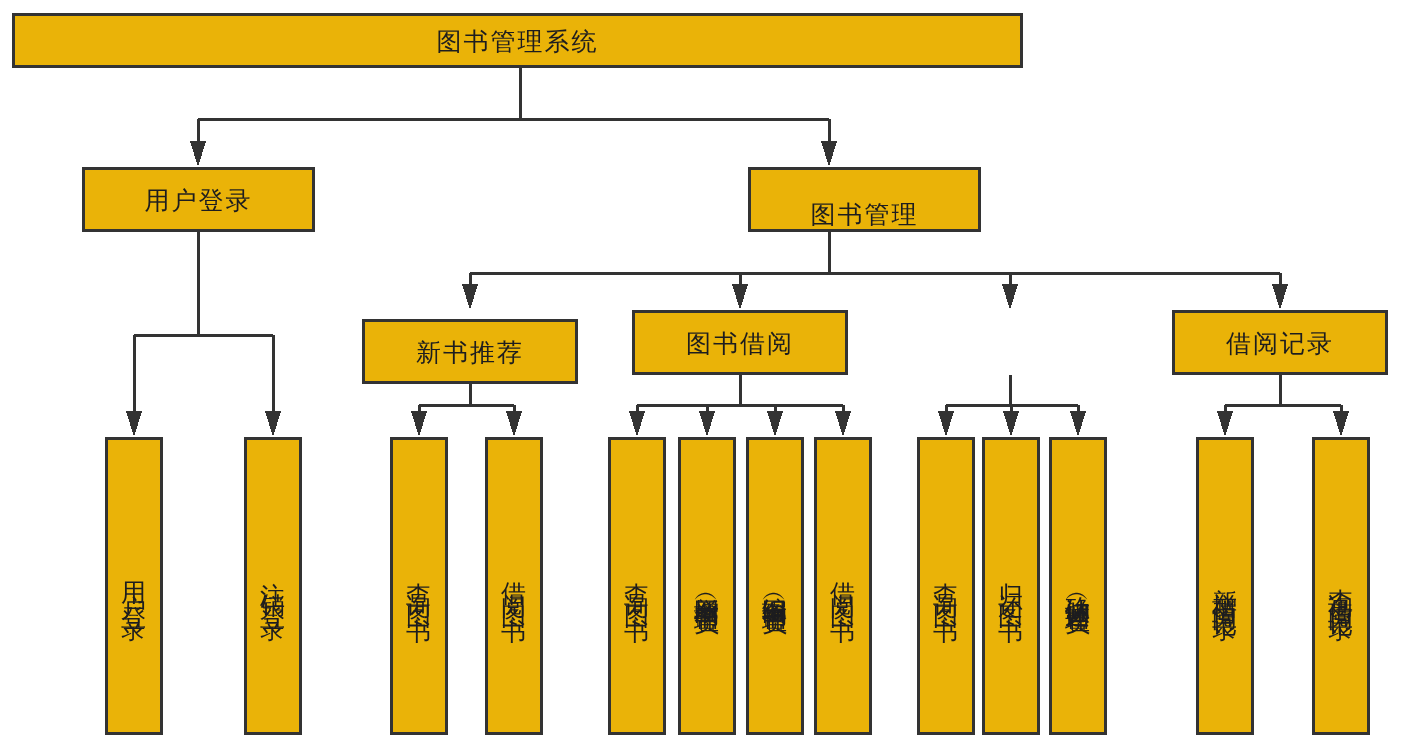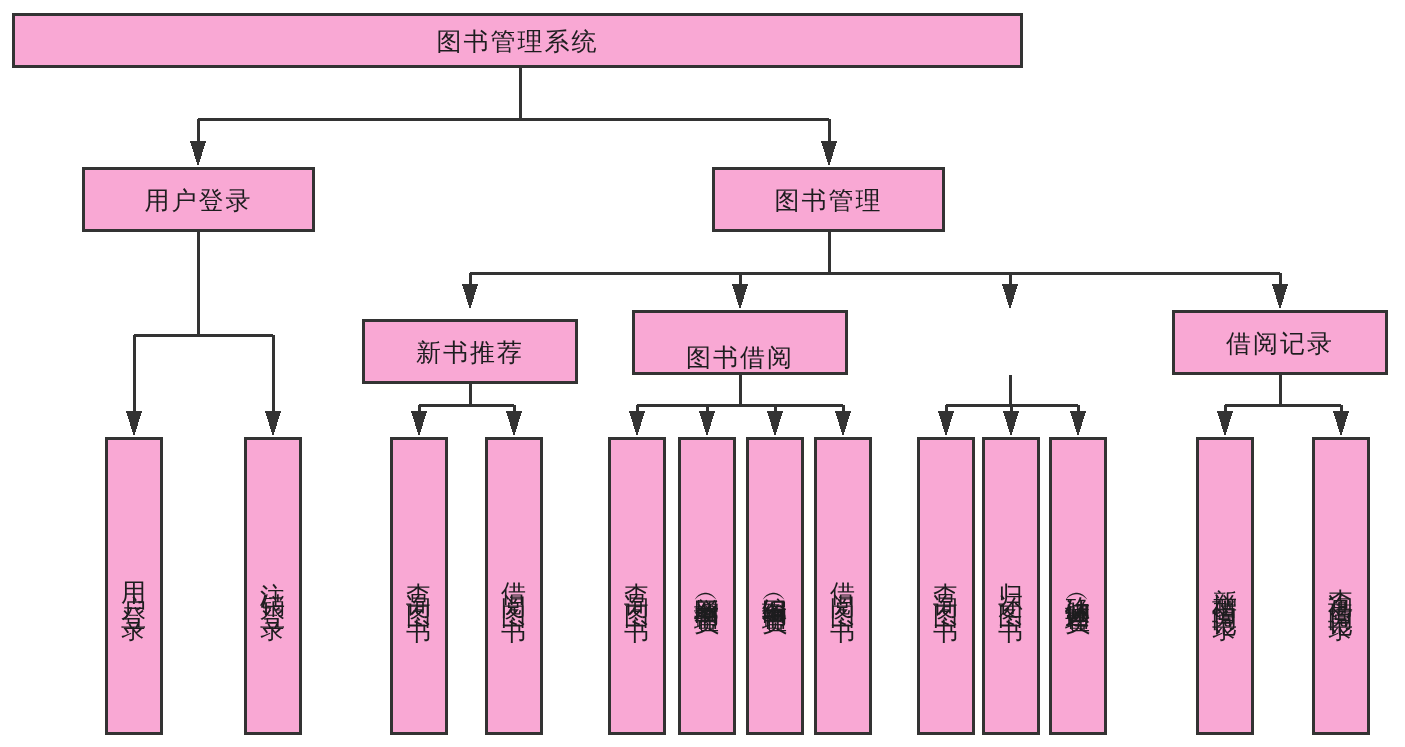--- a/index.html
+++ b/index.html
@@ -14,21 +14,21 @@
   .connectors {
     position: absolute;
     left: 0; top: 0;
     width: 1405px; height: 747px;
     pointer-events: none;
   }
   .box {
     position: absolute;
     box-sizing: border-box;
     border: 3px solid #333333;
-    background: #f9a8d4;
+    background: #eab308;
     display: flex;
     align-items: center;
     justify-content: center;
   }
   .lbl {
     color: #1d1d1f;
     font-size: 25px;
     line-height: 1.2;
     letter-spacing: 2px;
     white-space: nowrap;
@@ -95,28 +95,28 @@
     </g>
   </svg>
 
   <div class="box root">
     <span class="lbl">图书管理系统</span>
   </div>
 
   <div class="box l2" style="left:82px; width:233px;">
     <span class="lbl">用户登录</span>
   </div>
-  <div class="box l2" style="left:712px; width:233px;">
+  <div class="box l2" style="left:748px; width:233px;align-items:flex-end;">
     <span class="lbl">图书管理</span>
   </div>
 
   <div class="box l3" style="left:362px;margin-top:9px;">
     <span class="lbl">新书推荐</span>
   </div>
-  <div class="box l3" style="left:632px;align-items:flex-end;">
+  <div class="box l3" style="left:632px;">
     <span class="lbl">图书借阅</span>
   </div>
   <div class="box l3" style="left:1172px;">
     <span class="lbl">借阅记录</span>
   </div>
 
   <div class="box leaf ls-loose" style="left:105px;">
     <span class="lbl">用户登录</span>
   </div>
   <div class="box leaf ls-loose" style="left:244px;">

